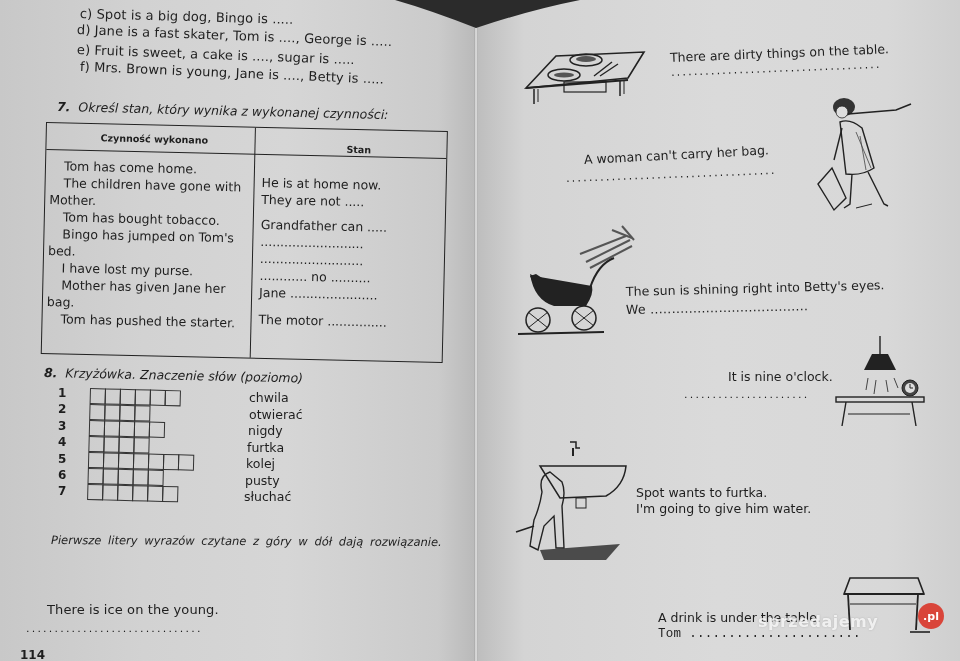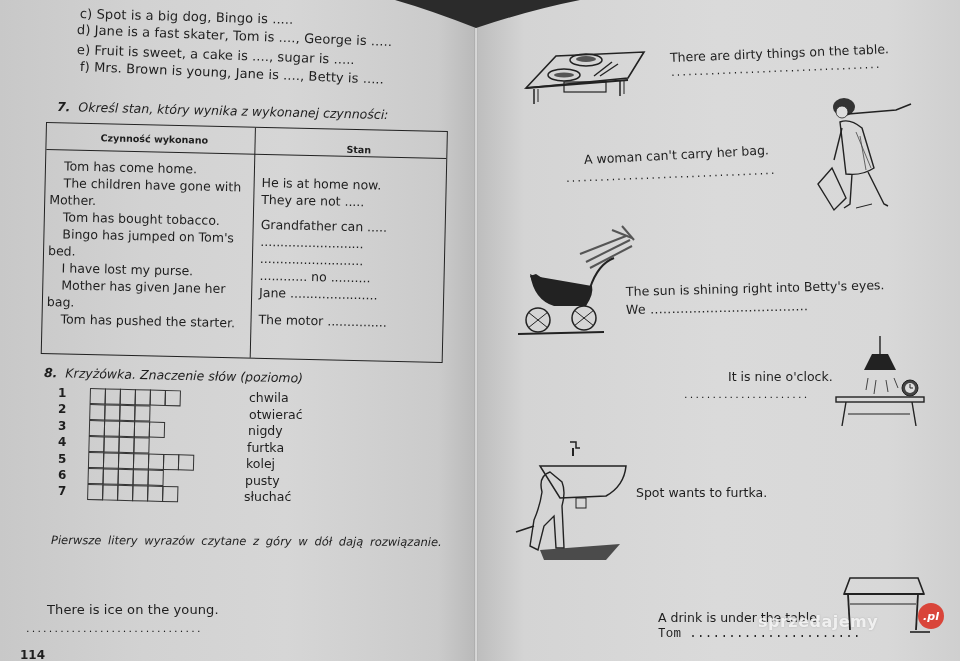--- a/index.html
+++ b/index.html
@@ -60,21 +60,21 @@
   
   .r-text { font-size: 12.5px; }
   .watermark {
     position: absolute; left: 758px; top: 612px; font-size: 16px; font-weight: bold;
     color: rgba(255,255,255,0.78); letter-spacing: 0.5px; z-index: 10;
     text-shadow: 0 0 2px rgba(120,120,120,0.4);
   }
   .wm-badge {
     position: absolute; left: 918px; top: 603px; width: 26px; height: 26px; border-radius: 50%;
     background: #d9453a; color: #fff; font-size: 11px; font-weight: bold;
-    display: flex; align-items: center; justify-content: center; z-index: 11; font-style: italic;
+    display: flex; align-items: center; justify-content: center; z-index: 11;
   }
   svg { position: absolute; overflow: visible; }
 </style>
 </head>
 <body>
 
 <div class="page left">
 
   <div class="abs ex-line" style="left:80px;top:6px;transform:rotate(1.6deg);transform-origin:left;">c) Spot is a big dog, Bingo is .....</div>
   <div class="abs ex-line" style="left:77px;top:22px;transform:rotate(2.2deg);transform-origin:left;">d) Jane is a fast skater, Tom is ...., George is .....</div>
@@ -285,20 +285,21 @@
   <svg style="left:34px;top:436px;" width="120" height="130" viewBox="0 0 120 130">
     <path d="M60,6 L66,6 L66,12 L70,12" fill="none" stroke="#222" stroke-width="1.5"></path>
     <line x1="63" y1="12" x2="63" y2="20" stroke="#222" stroke-width="2"></line>
     <path d="M30,30 L116,30 Q114,50 96,60 L50,62 Z" fill="none" stroke="#222" stroke-width="1.5"></path>
     <rect x="66" y="62" width="10" height="10" fill="none" stroke="#222"></rect>
     <path d="M40,36 Q28,40 32,56 Q30,70 24,84 L20,110 L28,114 L34,90 L44,80 L46,112 L54,112 L52,70 Q56,56 52,46 Z" fill="none" stroke="#222" stroke-width="1.4"></path>
     <path d="M24,90 L6,96" fill="none" stroke="#222" stroke-width="1.6"></path>
     <path d="M30,114 L110,108 L96,124 L34,124 Z" fill="#333" opacity="0.85"></path>
   </svg>
   <div class="abs r-text" style="left:160px;top:485px;">Spot wants to furtka.</div>
+  <div class="abs r-text" style="left:160px;top:501px;">I'm going to give him water.</div>
 
   <svg style="left:358px;top:574px;" width="90" height="60" viewBox="0 0 90 60">
     <polygon points="10,20 16,4 84,4 90,20" fill="none" stroke="#222" stroke-width="1.6"></polygon>
     <line x1="10" y1="20" x2="90" y2="20" stroke="#222" stroke-width="1.8"></line>
     <line x1="14" y1="20" x2="16" y2="56" stroke="#222" stroke-width="1.8"></line>
     <line x1="84" y1="20" x2="82" y2="56" stroke="#222" stroke-width="1.8"></line>
     <line x1="16" y1="30" x2="82" y2="30" stroke="#222" stroke-width="1"></line>
     <line x1="76" y1="58" x2="96" y2="58" stroke="#222" stroke-width="1.6"></line>
   </svg>
   <div class="abs r-text" style="left:182px;top:610px;">A drink is under the table.</div>

